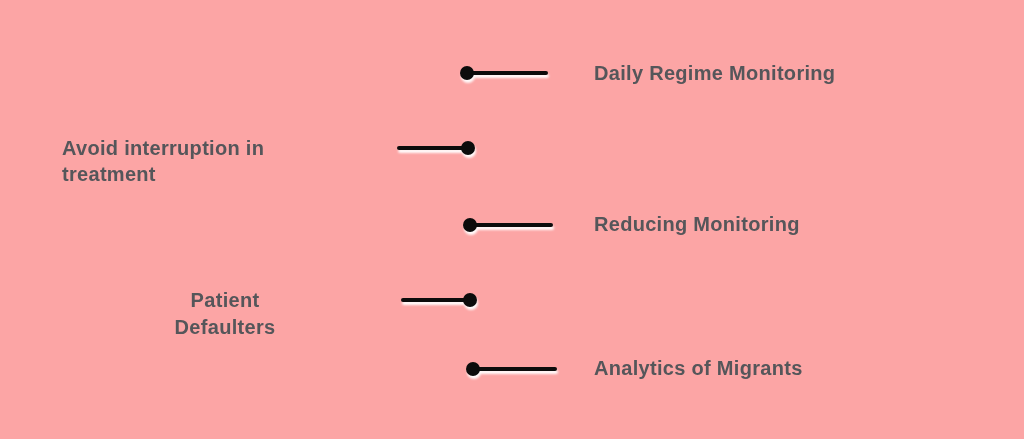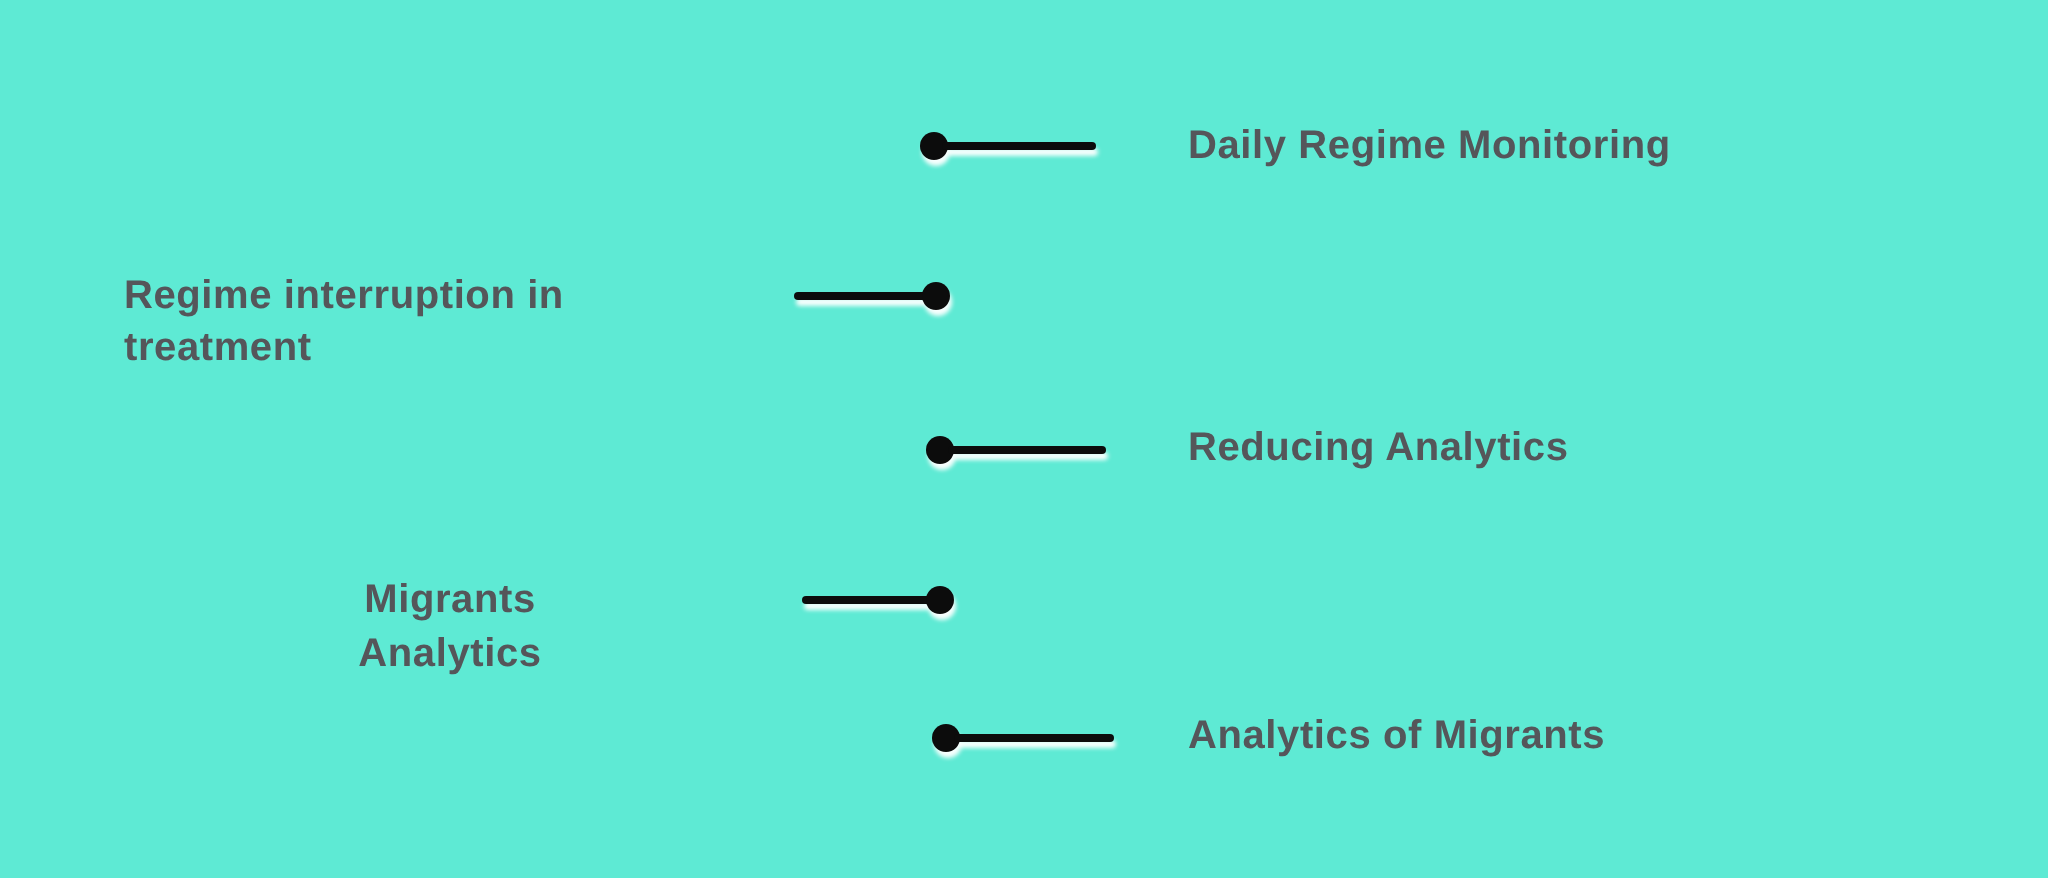--- a/index.html
+++ b/index.html
@@ -4,21 +4,21 @@
 <style>
   html, body {
     margin: 0;
     padding: 0;
     font-family: "Liberation Sans", sans-serif;
   }
   .canvas {
     position: relative;
     width: 1024px;
     height: 439px;
-    background: #5eead4;
+    background: #fca5a5;
     overflow: hidden;
   }
   
   .connector {
     position: absolute;
     display: flex;
     align-items: center;
     filter: drop-shadow(1px 3px 1px rgba(255,255,255,0.95));
   }
   .dot {
@@ -78,37 +78,37 @@
 
   <div>
     <div class="connector dot-left c1">
       <span class="dot"></span>
       <span class="line"></span>
     </div>
     <div class="label nowrap l1">Daily Regime Monitoring</div>
   </div>
 
   <div>
-    <div class="label l2">Regime interruption in treatment</div>
+    <div class="label l2">Avoid interruption in treatment</div>
     <div class="connector dot-right c2">
       <span class="line"></span>
       <span class="dot"></span>
     </div>
   </div>
 
   <div>
     <div class="connector dot-left c3">
       <span class="dot"></span>
       <span class="line"></span>
     </div>
-    <div class="label nowrap l3">Reducing Analytics</div>
+    <div class="label nowrap l3">Reducing Monitoring</div>
   </div>
 
   <div>
-    <div class="label l4">Migrants Analytics</div>
+    <div class="label l4">Patient Defaulters</div>
     <div class="connector dot-right c4">
       <span class="line"></span>
       <span class="dot"></span>
     </div>
   </div>
 
   <div>
     <div class="connector dot-left c5">
       <span class="dot"></span>
       <span class="line"></span>

